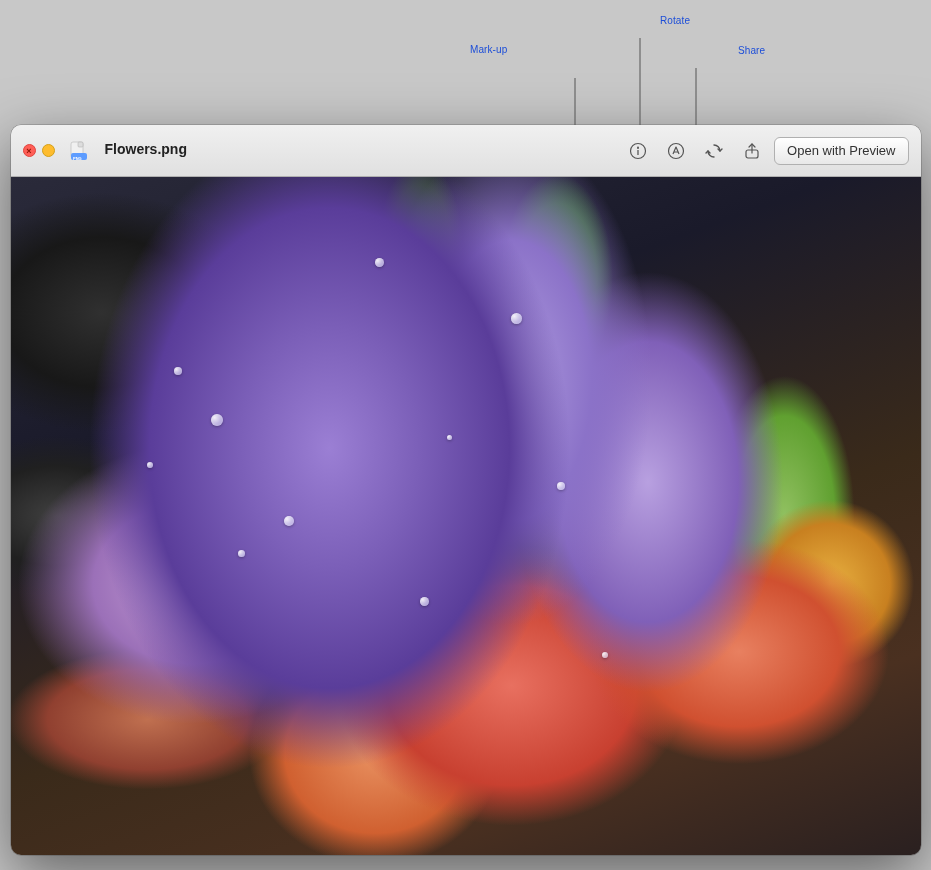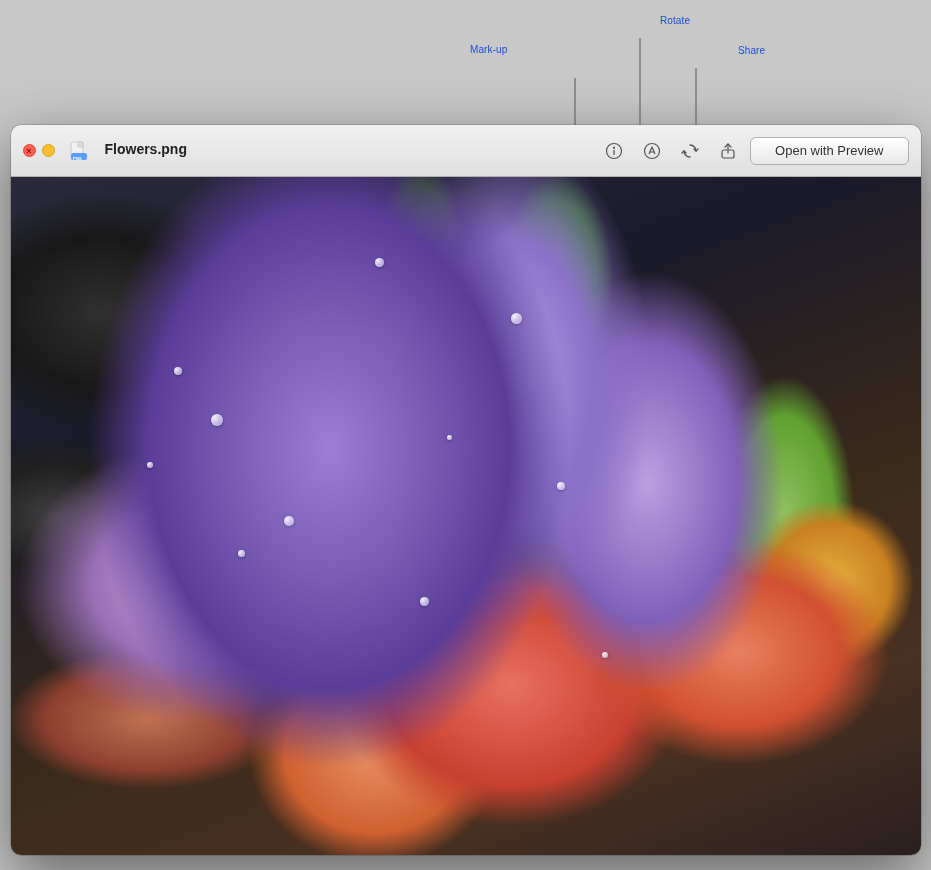--- a/index.html
+++ b/index.html
@@ -124,21 +124,21 @@
       cursor: pointer;
       display: flex;
       align-items: center;
       justify-content: center;
       color: #444;
       font-size: 16px;
     }
 
     .open-preview-btn {
       height: 28px;
-      padding: 0 24px;
+      padding: 0 12px;
       border-radius: 6px;
       border: 1px solid #b0b0b0;
       background: linear-gradient(to bottom, #ffffff, #e8e8e8);
       cursor: pointer;
       font-size: 13px;
       color: #333;
       font-weight: 500;
       white-space: nowrap;
     }
 

